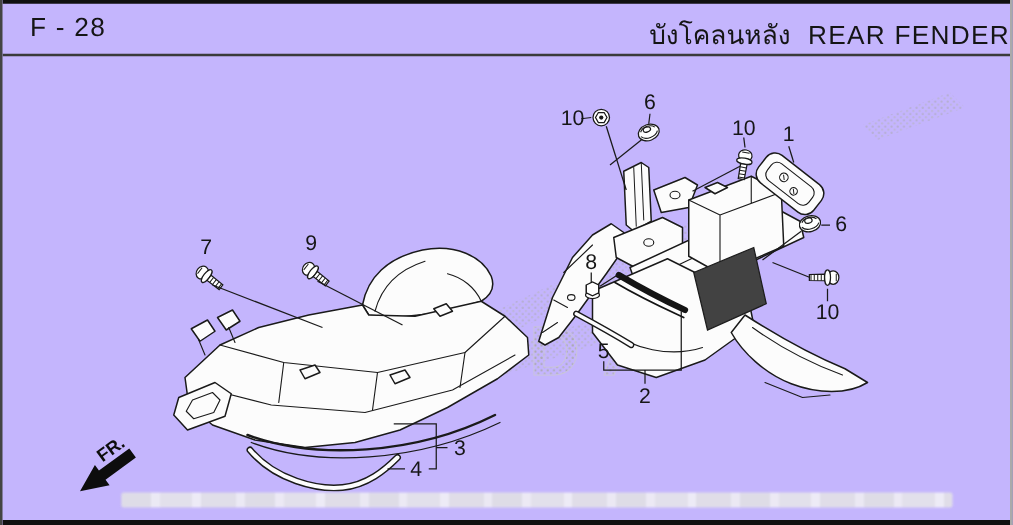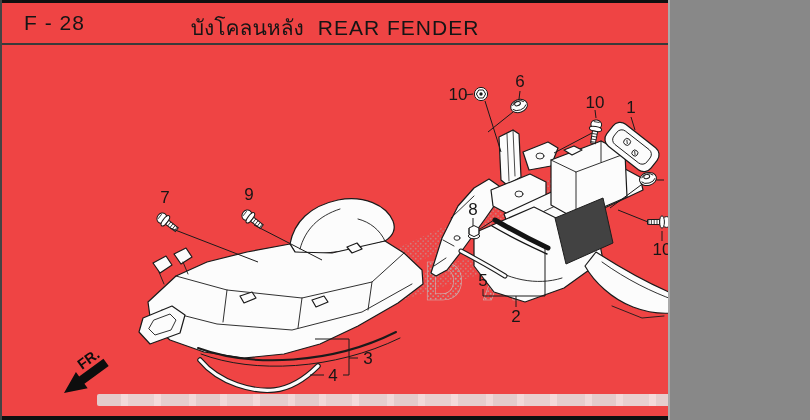--- a/index.html
+++ b/index.html
@@ -1,34 +1,34 @@
 <!DOCTYPE html>
 <html><head>
 <meta charset="utf-8">
 <style>
   html,body{margin:0;padding:0;background:#888;}
   .page{
-    position:relative;width:670px;height:420px;
-    background:#ef4444;overflow:hidden;
+    position:relative;width:810px;height:420px;
+    background:#c4b5fd;overflow:hidden;
     font-family:"Liberation Sans", sans-serif;
     border-left:2px solid #444;border-right:2px solid #aaa;
     box-sizing:border-box;
   }
   .top-border{position:absolute;left:0;top:0;width:100%;height:3px;background:#101010;}
   .bottom-border{position:absolute;left:0;bottom:0;width:100%;height:4px;background:#101010;}
   .header{
     position:absolute;left:0;top:3px;width:100%;height:42px;
     border-bottom:2px solid #3a3a3a;box-sizing:border-box;
   }
   .page-code{
     position:absolute;left:22px;top:8px;font-size:21px;color:#151515;
     letter-spacing:1px;font-weight:500;
   }
   .title-wrap{
-    position:absolute;left:0;top:8px;width:100%;text-align:center;
+    position:absolute;left:0;top:8px;width:100%;text-align:right;
     font-size:21px;color:#151515;font-weight:500;
   }
   .title-wrap .en{margin-left:14px;letter-spacing:1px;}
   .diagram-svg{position:absolute;left:0;top:45px;width:810px;height:360px;}
   .artifact-row{
     position:absolute;left:95px;top:394px;width:665px;height:12px;
     background:repeating-linear-gradient(90deg,
       #e3e3e3 0 24px,#f3f3f3 24px 31px,#e8e8e8 31px 57px,
       #f5f5f5 57px 64px,#e5e5e5 64px 92px,#f2f2f2 92px 99px);
     filter:blur(0.7px);opacity:.85;border-radius:2px;

